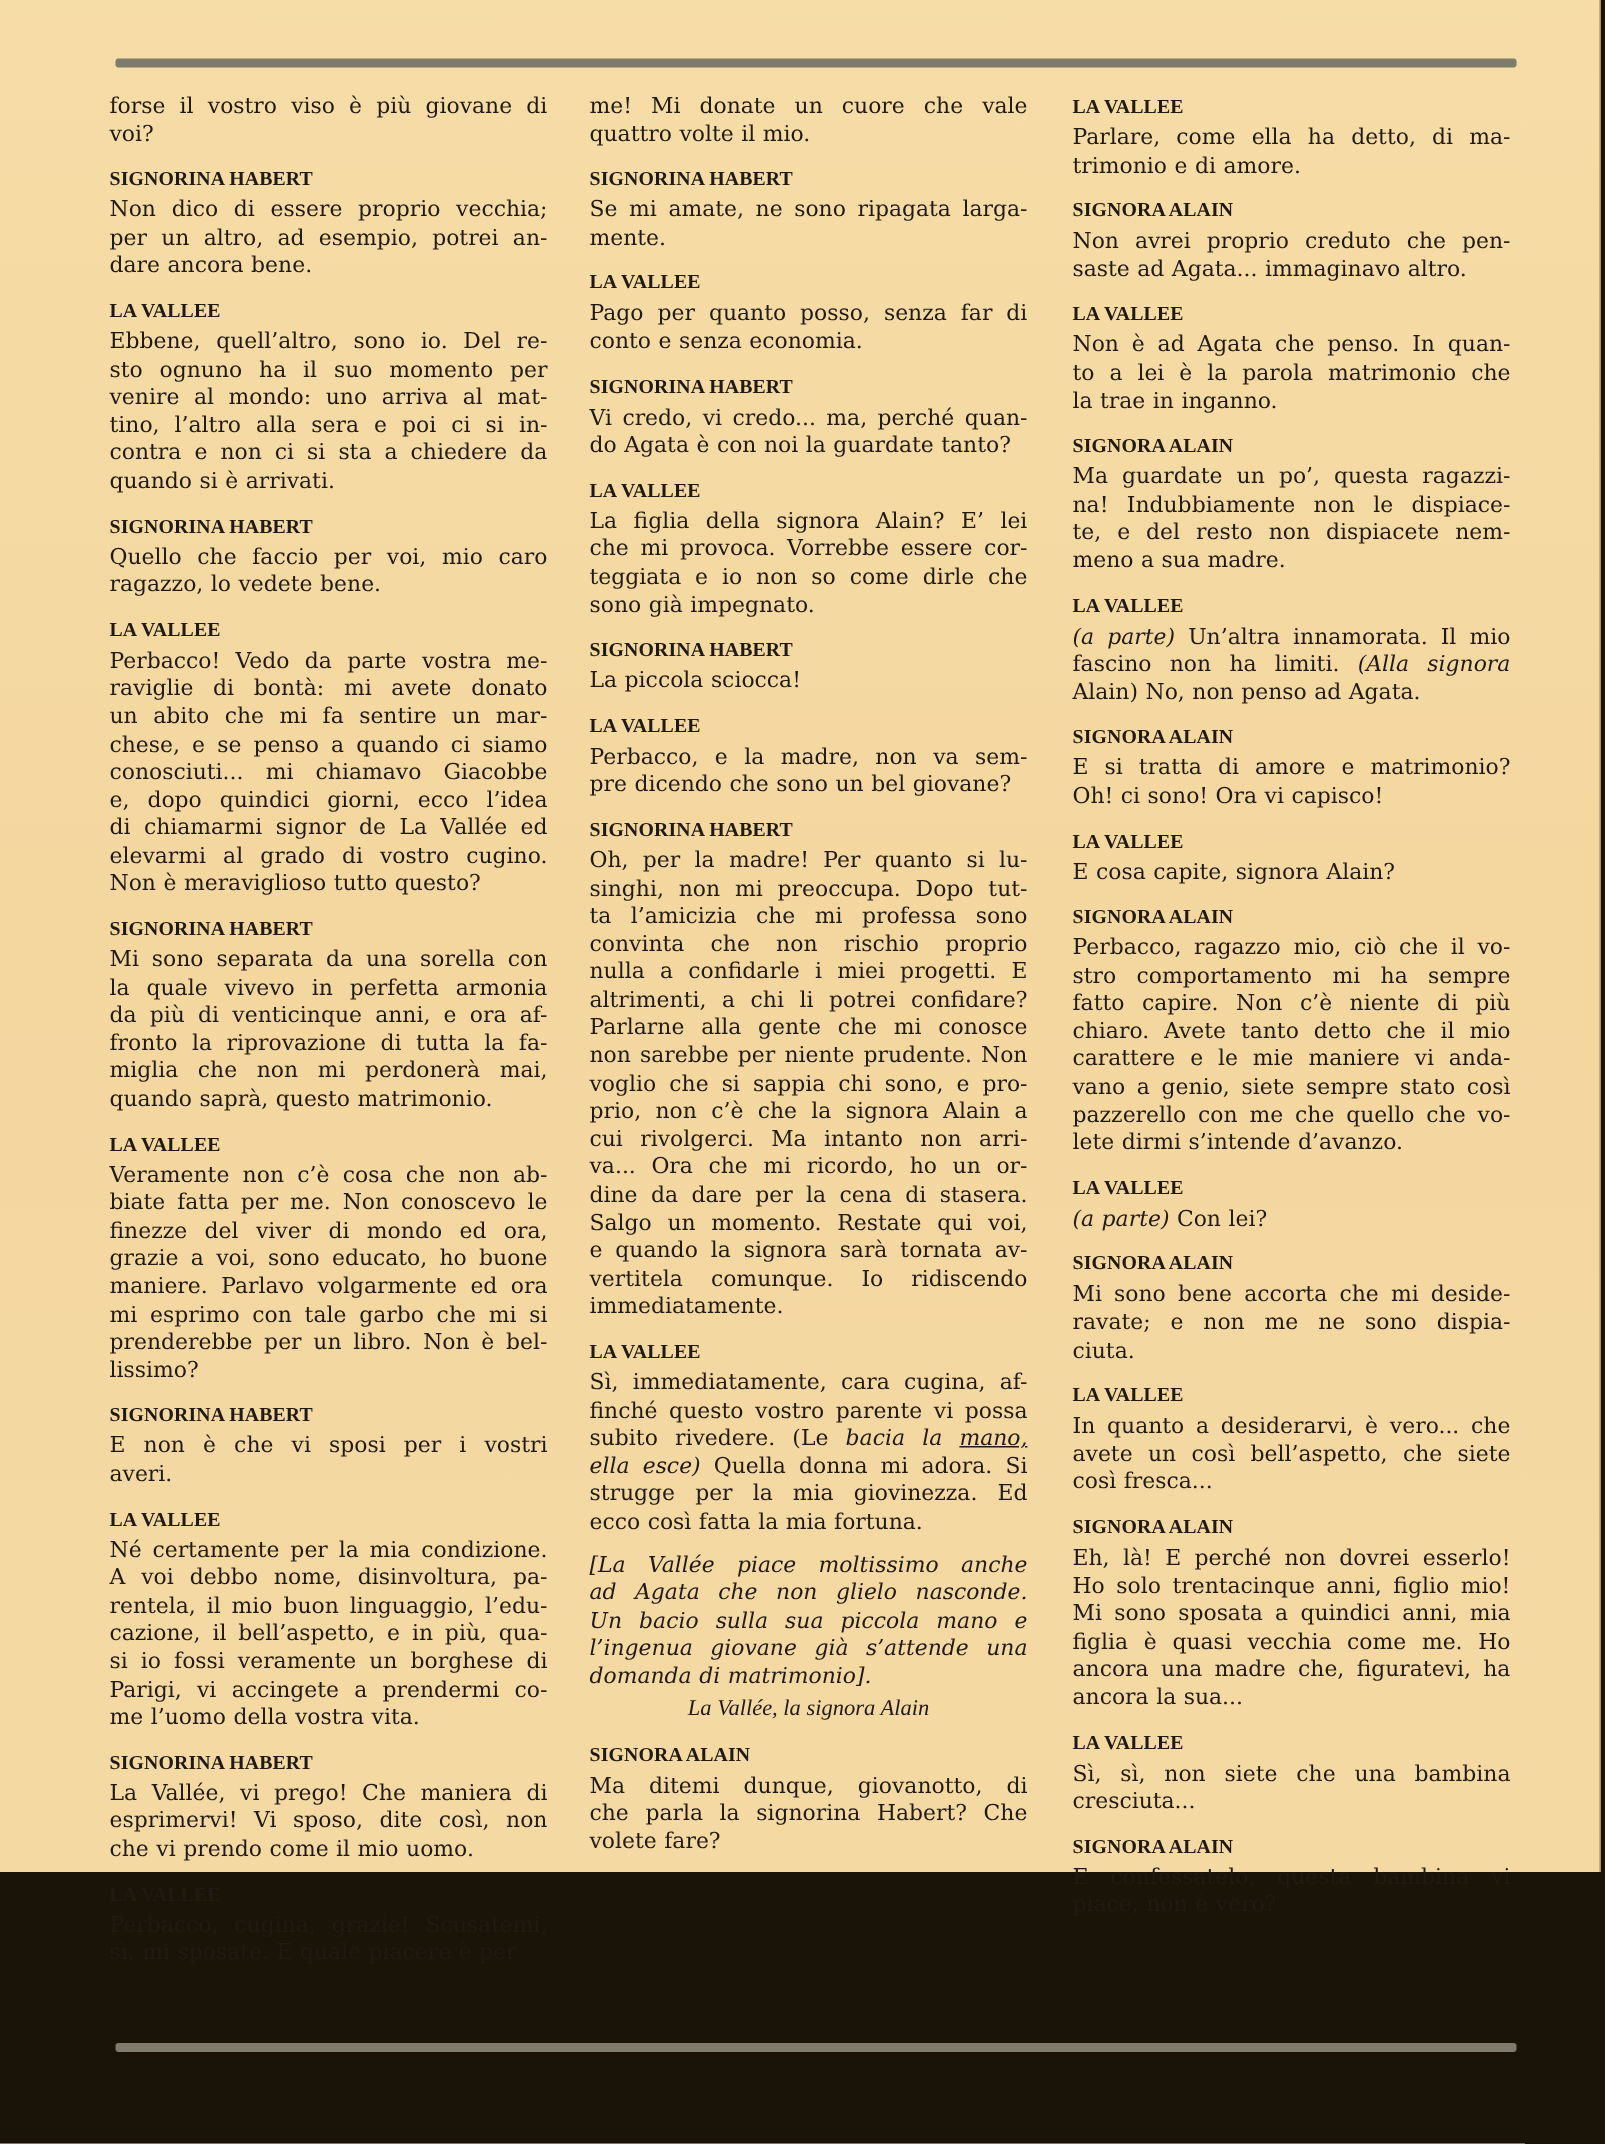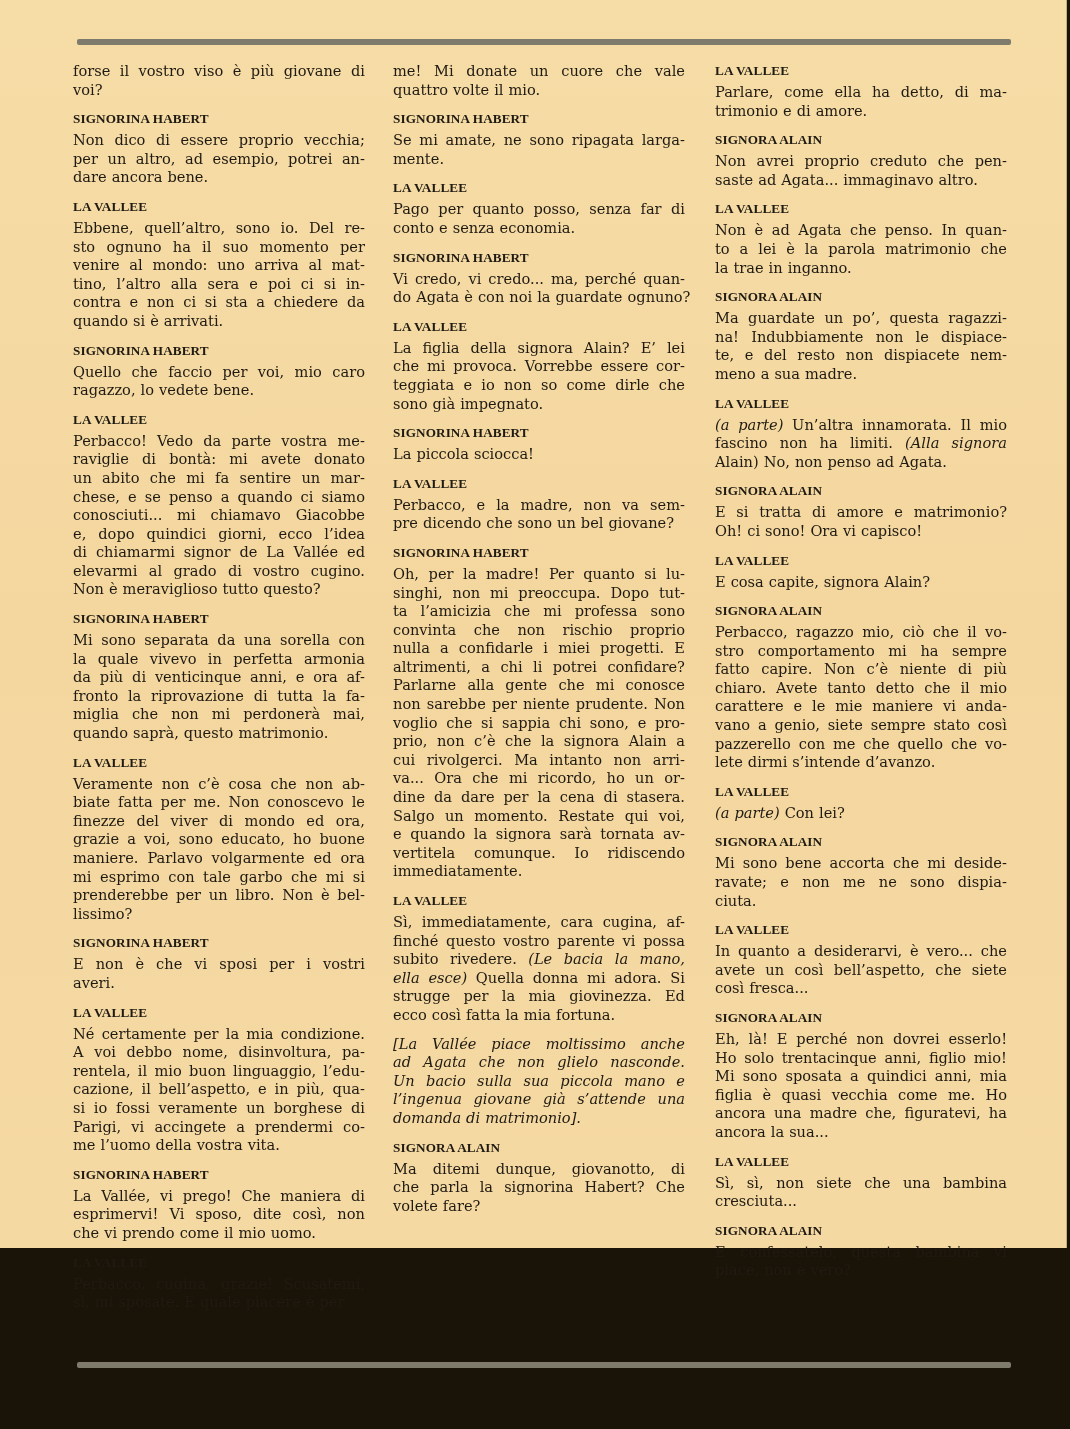--- a/index.html
+++ b/index.html
@@ -530,21 +530,21 @@
         <span class="w">quan-</span>
       </div>
       <div class="line last">
         <span class="w">do</span>
         <span class="w">Agata</span>
         <span class="w">è</span>
         <span class="w">con</span>
         <span class="w">noi</span>
         <span class="w">la</span>
         <span class="w">guardate</span>
-        <span class="w">ognuno?</span>
+        <span class="w">tanto?</span>
       </div>
       <div class="speaker">LA VALLEE</div>
       <div class="line">
         <span class="w">La</span>
         <span class="w">figlia</span>
         <span class="w">della</span>
         <span class="w">signora</span>
         <span class="w">Alain?</span>
         <span class="w">E’</span>
         <span class="w">lei</span>
@@ -750,24 +750,24 @@
         <span class="w">finché</span>
         <span class="w">questo</span>
         <span class="w">vostro</span>
         <span class="w">parente</span>
         <span class="w">vi</span>
         <span class="w">possa</span>
       </div>
       <div class="line">
         <span class="w">subito</span>
         <span class="w">rivedere.</span>
-        <span class="w" style="font-style: italic;">(Le</span>
+        <span class="w" style="">(Le</span>
         <span class="w" style="font-style: italic;">bacia</span>
         <span class="w" style="font-style: italic;">la</span>
-        <span class="w" style="font-style: italic;">mano,</span>
+        <span class="w" style="font-style: italic; text-decoration: underline;">mano,</span>
       </div>
       <div class="line">
         <span class="w" style="font-style: italic;">ella</span>
         <span class="w" style="font-style: italic;">esce)</span>
         <span class="w">Quella</span>
         <span class="w">donna</span>
         <span class="w">mi</span>
         <span class="w">adora.</span>
         <span class="w">Si</span>
       </div>
@@ -817,20 +817,21 @@
         <span class="w">giovane</span>
         <span class="w">già</span>
         <span class="w">s’attende</span>
         <span class="w">una</span>
       </div>
       <div class="line last stage">
         <span class="w">domanda</span>
         <span class="w">di</span>
         <span class="w">matrimonio].</span>
       </div>
+      <div class="scene-cast">La Vallée, la signora Alain</div>
       <div class="speaker">SIGNORA ALAIN</div>
       <div class="line">
         <span class="w">Ma</span>
         <span class="w">ditemi</span>
         <span class="w">dunque,</span>
         <span class="w">giovanotto,</span>
         <span class="w">di</span>
       </div>
       <div class="line">
         <span class="w">che</span>

